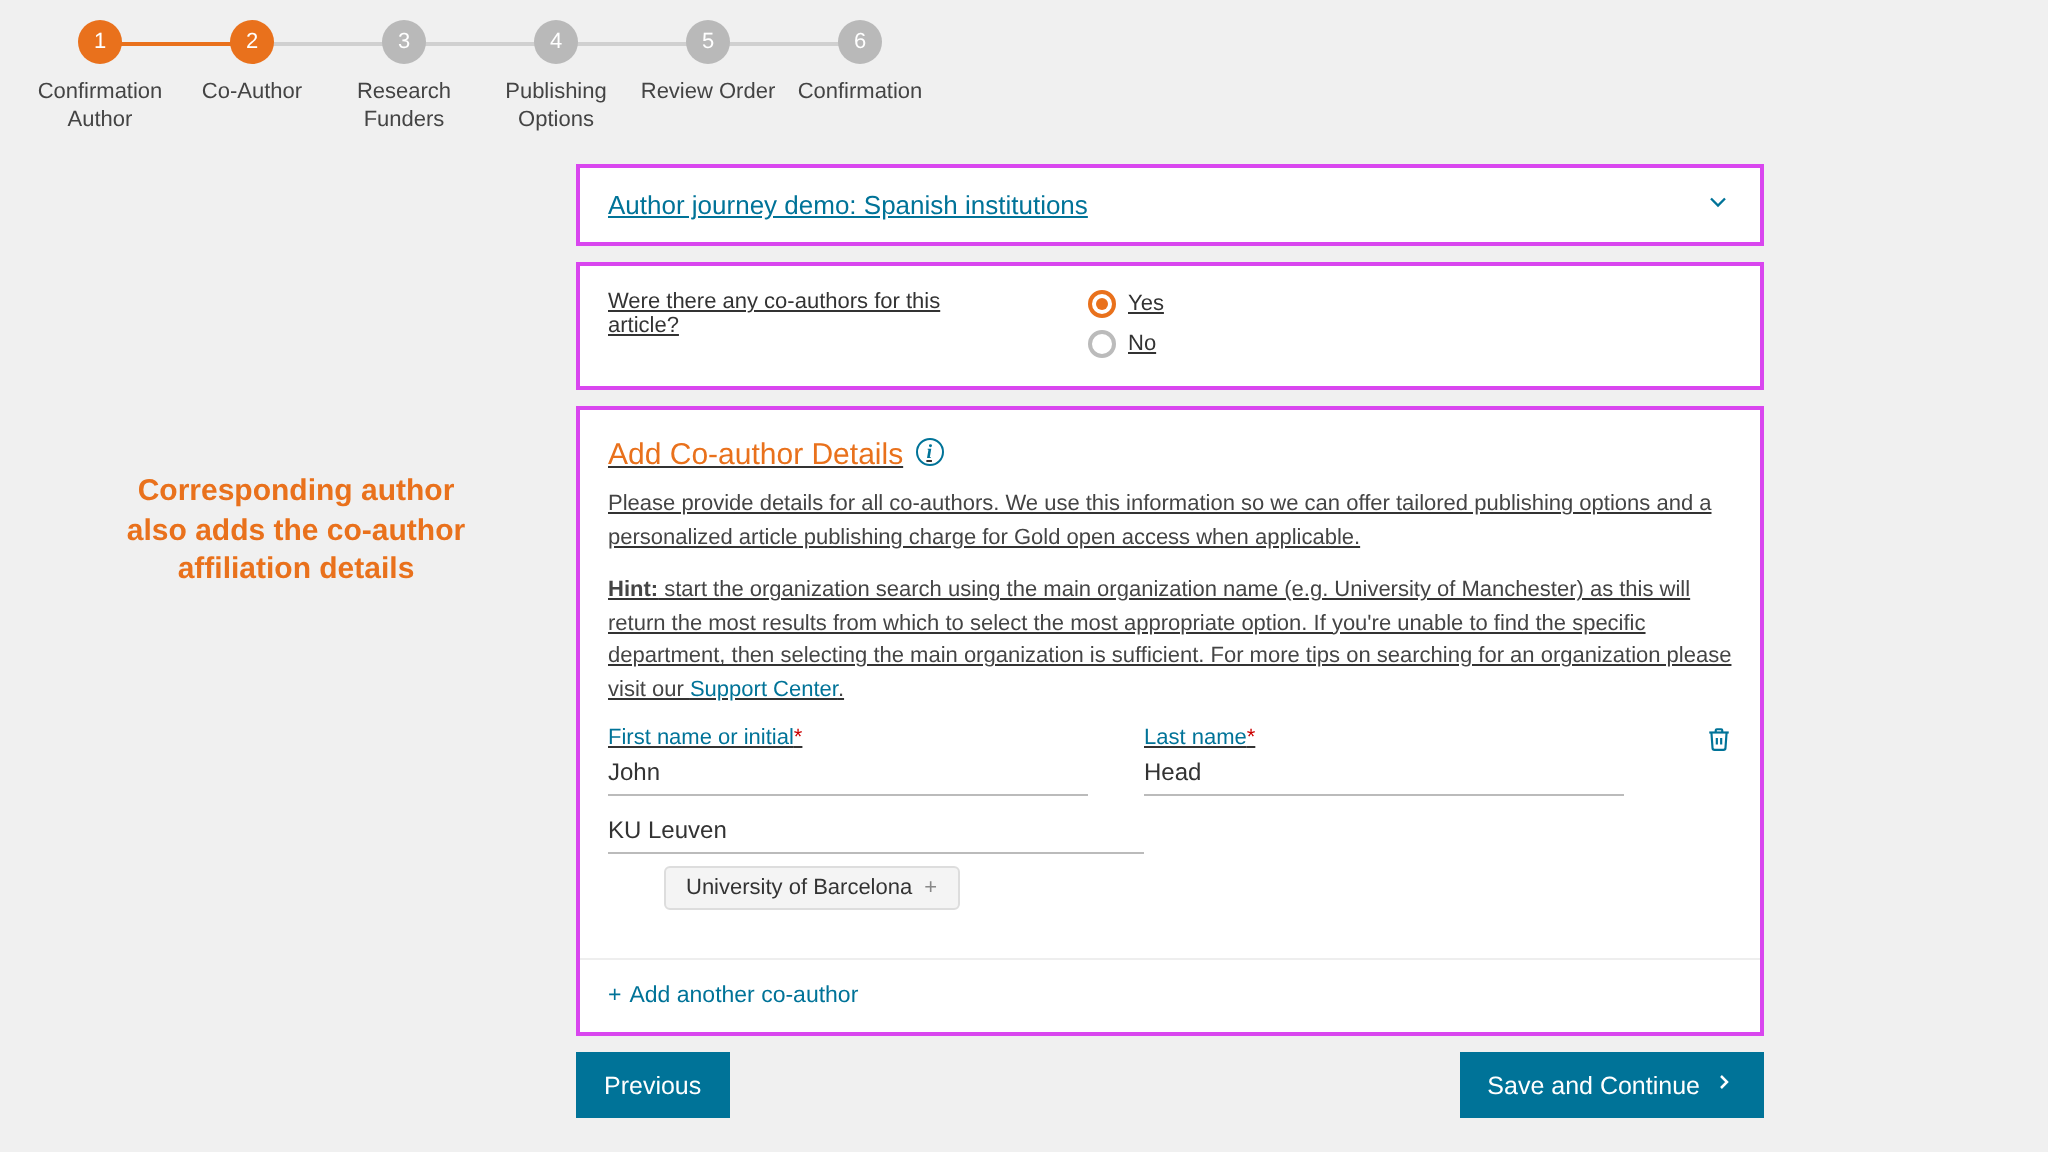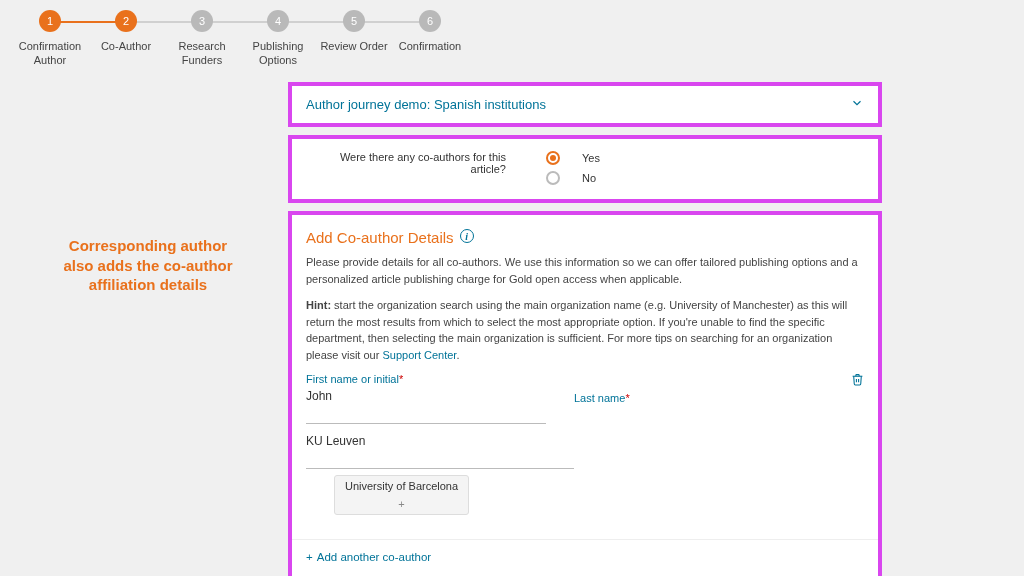--- a/index.html
+++ b/index.html
@@ -66,43 +66,43 @@
 
   .main {
     position: absolute;
     left: 288px;
     top: 82px;
     width: 594px;
   }
 
   .panel {
     background: #fff;
-    border: 4px solid #d946ef;
+    border: 2px solid #d946ef;
     margin-bottom: 8px;
+    text-decoration: underline;
   }
 
   .journey {
     display: flex;
     justify-content: space-between;
     align-items: center;
     padding: 10px 14px;
     color: #007398;
     font-size: 13px;
     cursor: pointer;
   }
   .journey svg { stroke: #007398; }
 
   .coauth-q {
     padding: 12px 14px 14px 14px;
-    text-align: right;
   }
   .q-row { display: flex; gap: 40px; align-items: flex-start; }
   .q-text { font-size: 11px; color: #333; flex: 0 0 200px; }
   .radio-col { display: flex; flex-direction: column; gap: 6px; }
-  .radio-opt { display: flex; align-items: center; gap: 22px; font-size: 11px; cursor: pointer; }
+  .radio-opt { display: flex; align-items: center; gap: 6px; font-size: 11px; cursor: pointer; }
   .radio {
     width: 14px; height: 14px; border-radius: 50%; border: 2px solid #bbb; display:inline-block; position: relative;
   }
   .radio.checked { border-color: #e9711c; }
   .radio.checked::after {
     content: ""; position: absolute; left: 2px; top: 2px; width: 6px; height: 6px; border-radius: 50%; background: #e9711c;
   }
 
   .details {
     padding: 14px 14px 6px 14px;
@@ -117,49 +117,48 @@
   }
   .info-icon {
     width: 14px; height: 14px; border: 1.5px solid #007398; border-radius: 50%;
     display:inline-flex; align-items:center; justify-content:center;
     color:#007398; font-size:10px; font-weight:700; font-style: italic; font-family: Georgia, serif;
   }
   .details p { font-size: 11px; line-height: 1.5; color: #444; margin-bottom: 10px; }
   .details b { font-weight: 700; }
   .details a { color: #007398; text-decoration: none; }
 
-  .form-row { display: flex; gap: 28px; margin-top: 8px; position: relative; align-items: center; }
+  .form-row { display: flex; gap: 28px; margin-top: 8px; position: relative; }
   .field { flex: 0 0 240px; }
   .field-label { font-size: 11px; color: #007398; display:block; margin-bottom: 2px; }
   .req { color: #c00; font-size: 11px; }
   .field-input {
     width: 100%;
     border: none;
     border-bottom: 1px solid #bbb;
     font-size: 12px;
-    padding: 2px 0 20px 0;
+    padding: 2px 0 4px 0;
     background: transparent;
     color: #333;
     outline: none;
   }
   .trash {
     position: absolute;
     right: 0;
     top: 0;
     color: #007398;
     cursor: pointer;
   }
 
   .recent-label { font-size: 11px; color:#444; margin-top: 14px; }
   .chip {
     display: inline-flex; align-items: center; gap: 6px;
     background: #f4f4f4; border: 1px solid #ddd; border-radius: 3px;
     padding: 4px 10px; font-size: 11px; margin-top: 6px; margin-left: 28px;
     cursor: pointer;
-    flex-direction: column;
   }
   .chip .plus { color: #888; }
 
   .add-row {
     padding: 10px 14px 12px 14px;
     border-top: 1px solid #eee;
   }
   .add-link {
     color: #007398; font-size: 11.5px; text-decoration: none;
     display: inline-flex; align-items: center; gap: 4px;
@@ -251,20 +250,21 @@
         <b>Hint:</b><span> start the organization search using the main organization name (e.g. University of Manchester) as this will return the most results from which to select the most appropriate option. If you're unable to find the specific department, then selecting the main organization is sufficient. For more tips on searching for an organization please visit our </span><a href="#">Support Center</a><span>.</span>
       </p>
 
       <div class="form-row">
         <div class="field">
           <label class="field-label"><span>First name or initial</span><span class="req">*</span></label>
           <input class="field-input" value="John" style="">
         </div>
         <div class="field">
           <label class="field-label"><span>Last name</span><span class="req">*</span></label>
+          <input class="field-input" value="Head" style="">
         </div>
         <span class="trash">
           <svg width="13" height="13" viewBox="0 0 24 24" fill="none" stroke="#007398" stroke-width="2">
               <polyline points="3 6 5 6 21 6"></polyline>
               <path d="M19 6l-1 14a2 2 0 0 1-2 2H8a2 2 0 0 1-2-2L5 6"></path>
               <path d="M10 11v6M14 11v6"></path>
               <path d="M9 6V4a1 1 0 0 1 1-1h4a1 1 0 0 1 1 1v2"></path>
             </svg>
         </span>
       </div>

